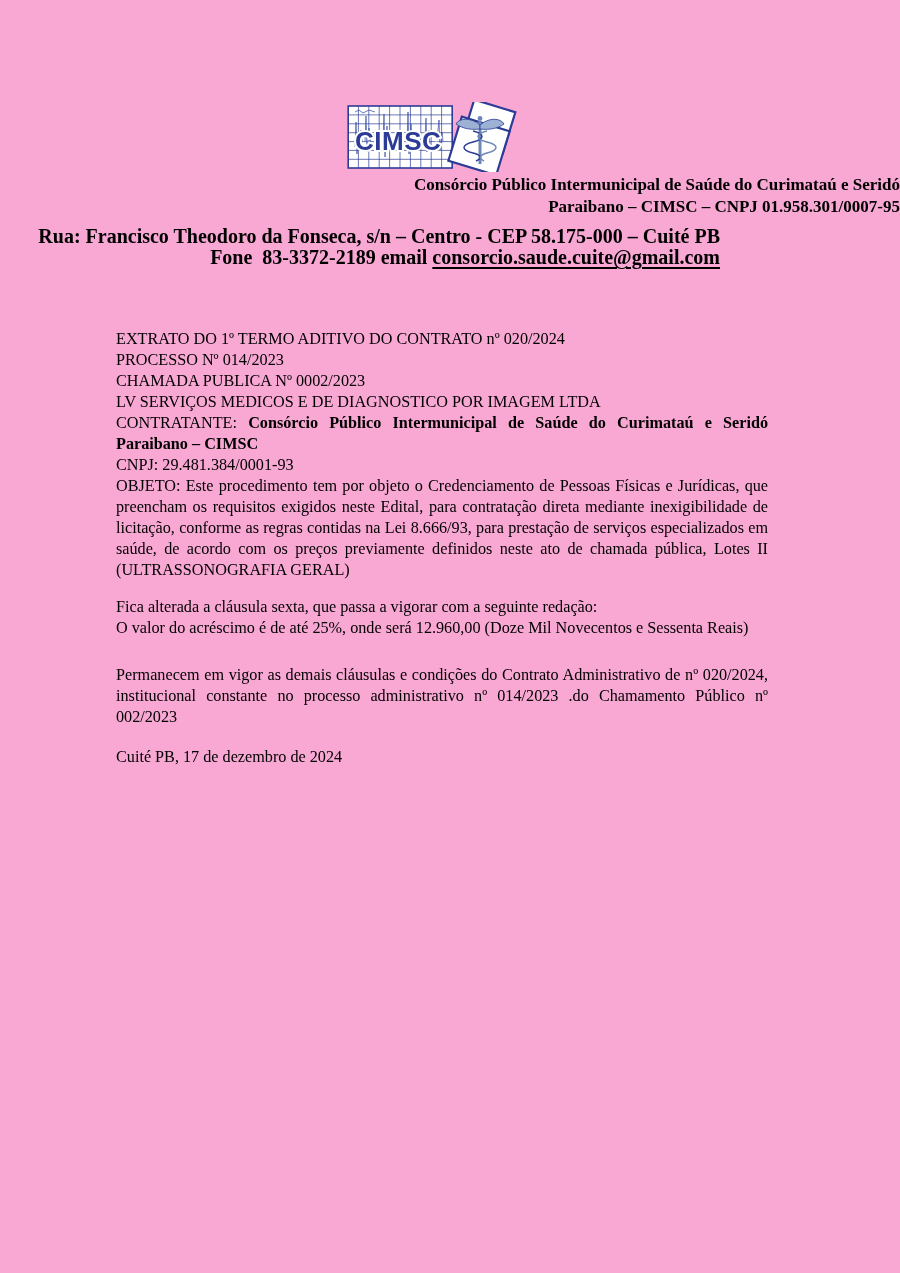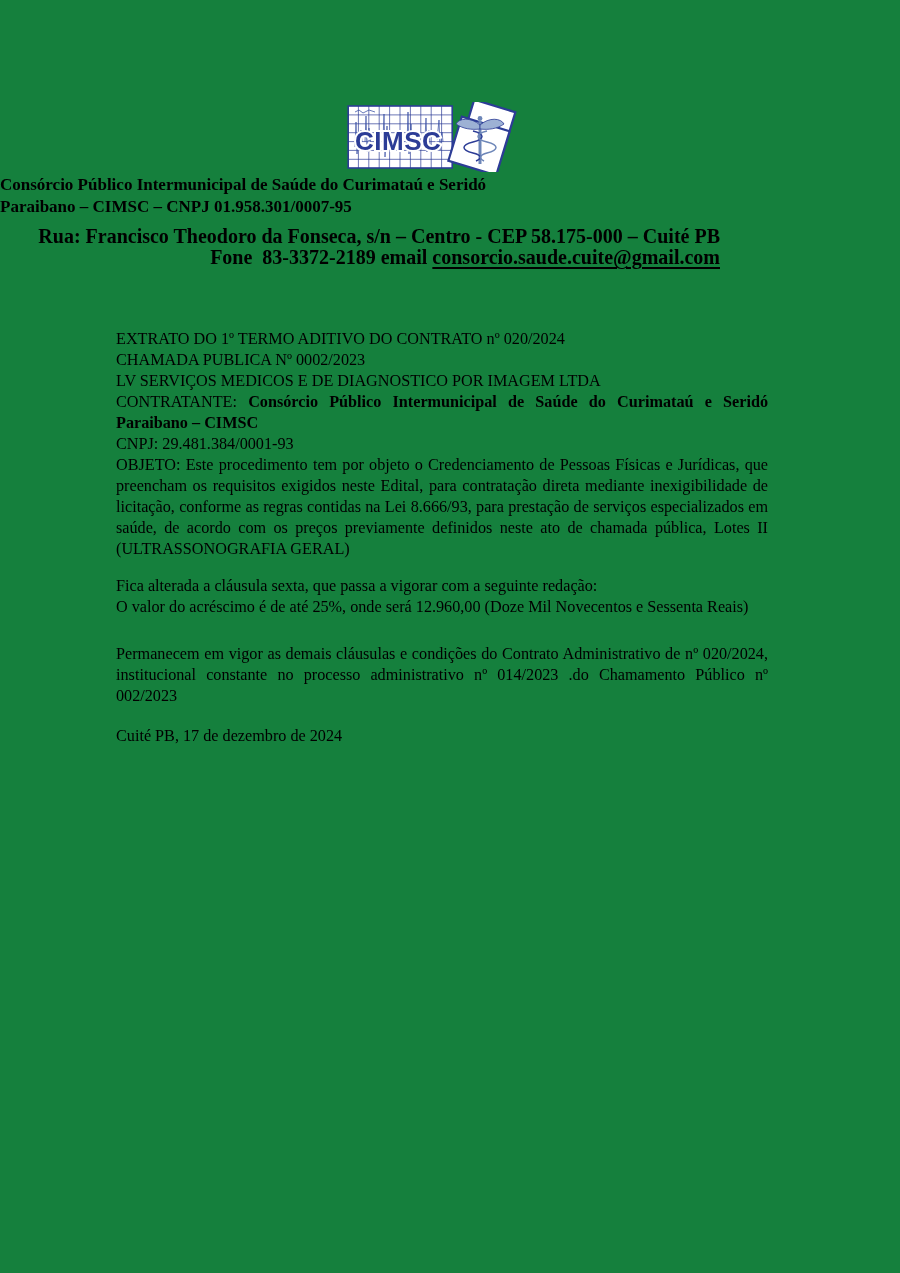--- a/index.html
+++ b/index.html
@@ -4,38 +4,38 @@
 <style>
   html, body {
     margin: 0;
     padding: 0;
     background: #ffffff;
   }
   .page {
     position: relative;
     width: 900px;
     height: 1273px;
-    background: #15803d;
+    background: #f9a8d4;
     color: #111111;
     font-family: "Liberation Serif", serif;
     overflow: hidden;
   }
   .logo {
     position: absolute;
     top: 102px;
     left: 347px;
     width: 174px;
     height: 70px;
   }
   .org-name {
     position: absolute;
     top: 174px;
     left: 0;
     width: 900px;
-    text-align: left;
+    text-align: right;
     font-weight: bold;
     font-size: 17px;
     line-height: 22px;
     color: #000000;
   }
   .addr-block {
     position: absolute;
     top: 226px;
     left: 0;
     width: 720px;
@@ -116,20 +116,21 @@
     <div>Paraibano – CIMSC – CNPJ 01.958.301/0007-95</div>
   </div>
 
   <div class="addr-block">
     <div>Rua: Francisco Theodoro da Fonseca, s/n – Centro - CEP 58.175-000 – Cuité PB</div>
     <div class="contact-line"><span>Fone  83-3372-2189 email </span><span class="email">consorcio.saude.cuite@gmail.com</span></div>
   </div>
 
   <div class="doc-body">
     <div>EXTRATO DO 1º TERMO ADITIVO DO CONTRATO nº 020/2024</div>
+    <div>PROCESSO Nº 014/2023</div>
     <div>CHAMADA PUBLICA Nº 0002/2023</div>
     <div>LV SERVIÇOS MEDICOS E DE DIAGNOSTICO POR IMAGEM LTDA</div>
     <div><span>CONTRATANTE: </span><span class="b">Consórcio Público Intermunicipal de Saúde do Curimataú e Seridó Paraibano – CIMSC</span></div>
     <div>CNPJ: 29.481.384/0001-93</div>
     <div>OBJETO: Este procedimento tem por objeto o Credenciamento de Pessoas Físicas e Jurídicas, que preencham os requisitos exigidos neste Edital, para contratação direta mediante inexigibilidade de licitação, conforme as regras contidas na Lei 8.666/93, para prestação de serviços especializados em saúde, de acordo com os preços previamente definidos neste ato de chamada pública, Lotes II (ULTRASSONOGRAFIA GERAL)</div>
     <div class="gap-sm">Fica alterada a cláusula sexta, que passa a vigorar com a seguinte redação:</div>
     <div>O valor do acréscimo é de até 25%, onde será 12.960,00 (Doze Mil Novecentos e Sessenta Reais)</div>
     <div class="gap-md">Permanecem em vigor as demais cláusulas e condições do Contrato Administrativo de nº 020/2024, institucional constante no processo administrativo nº 014/2023 .do Chamamento Público nº 002/2023</div>
     <div class="gap-dt">Cuité PB, 17 de dezembro de 2024</div>
   </div>

